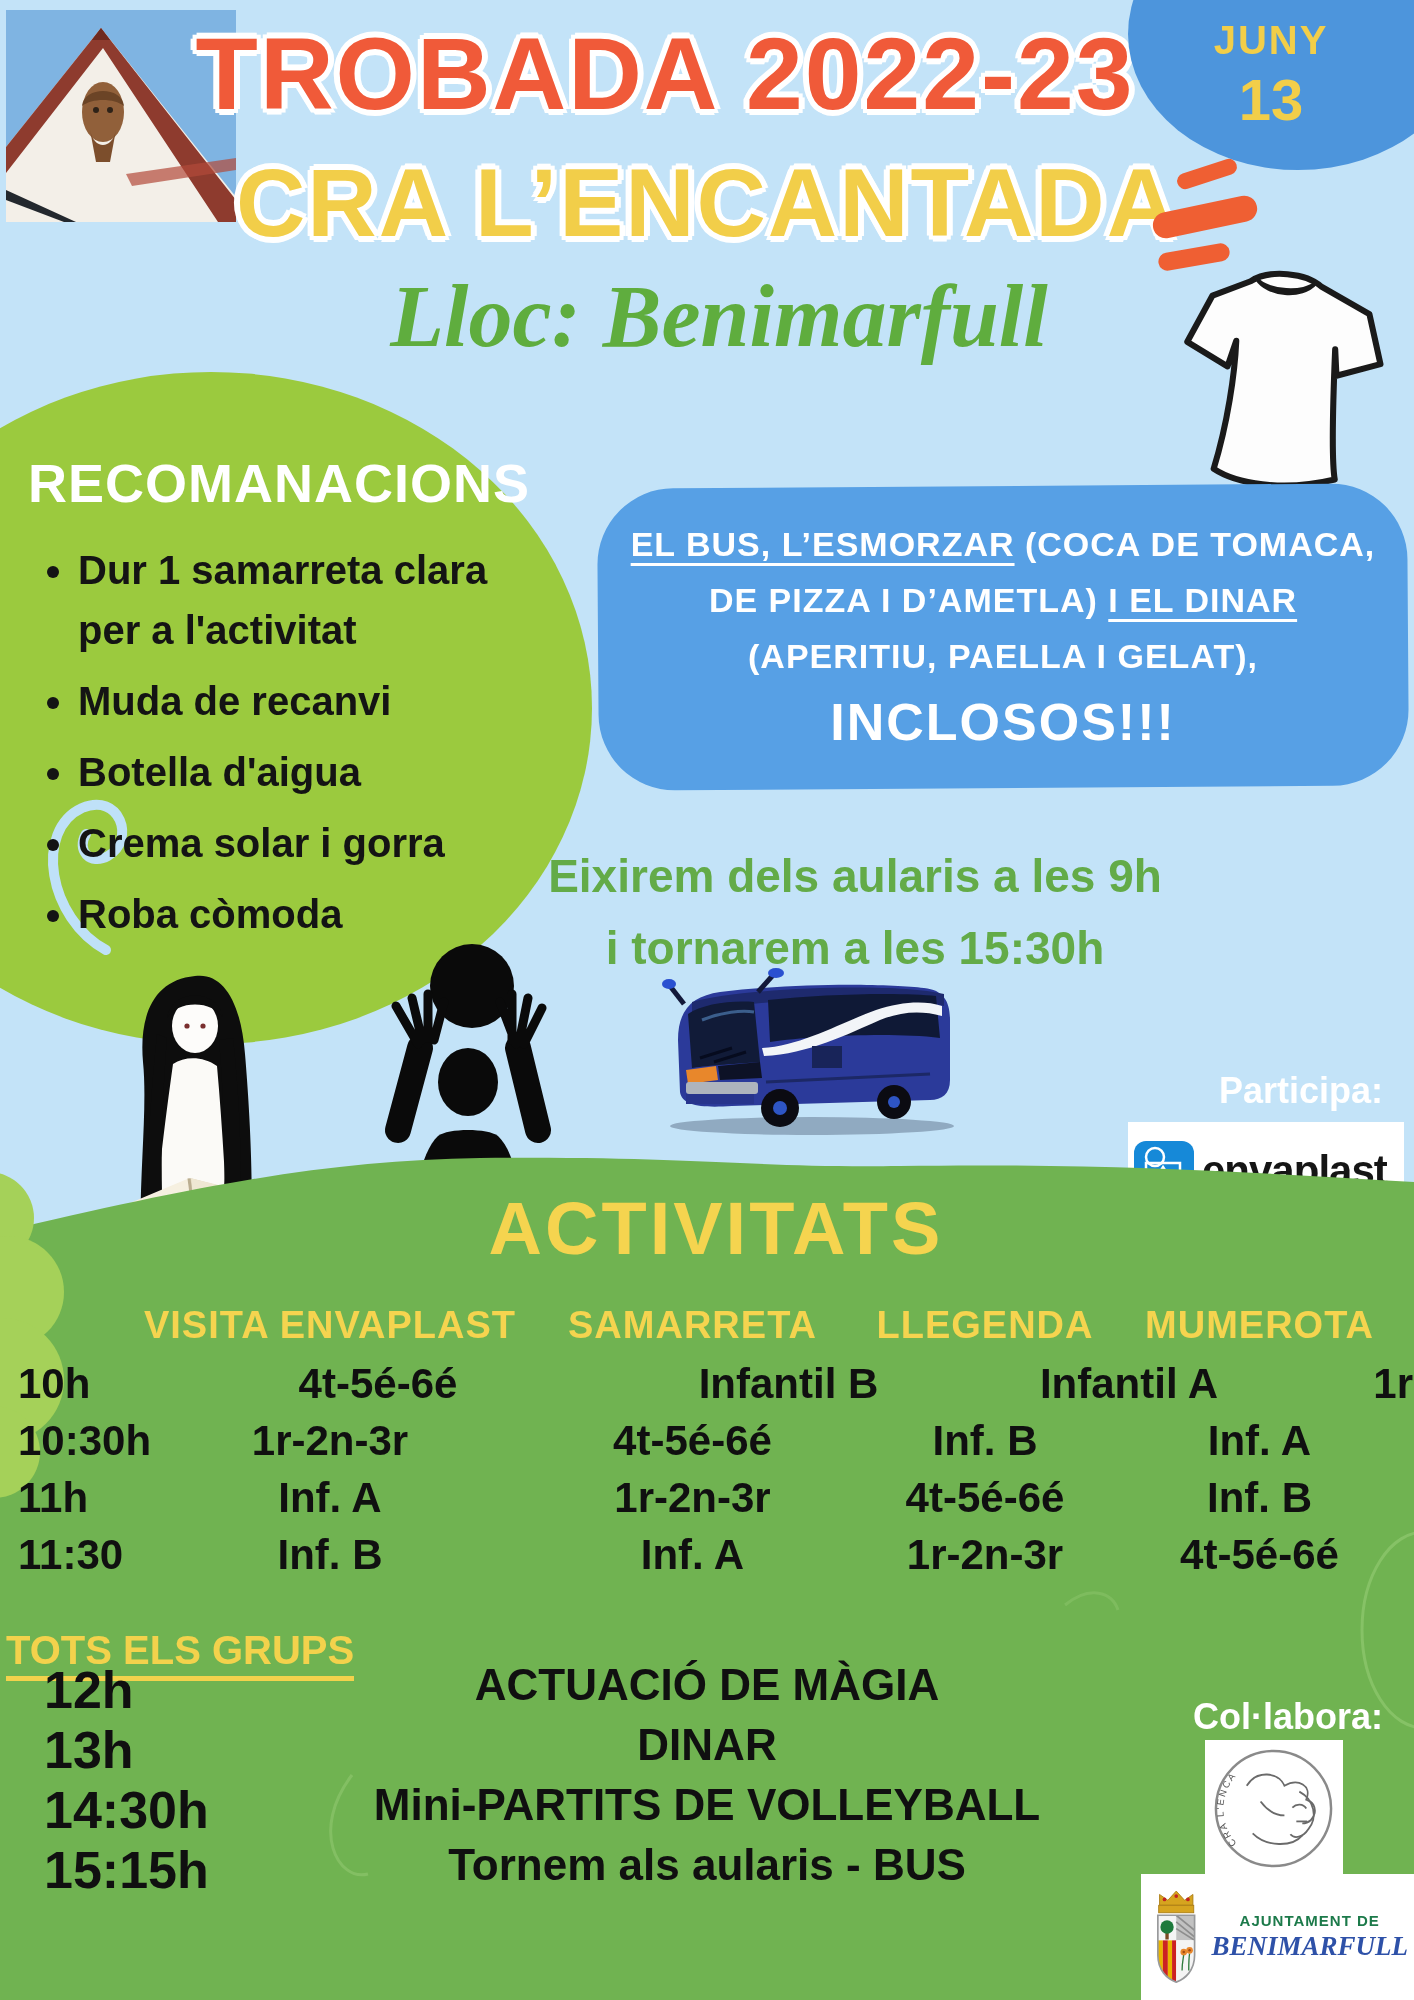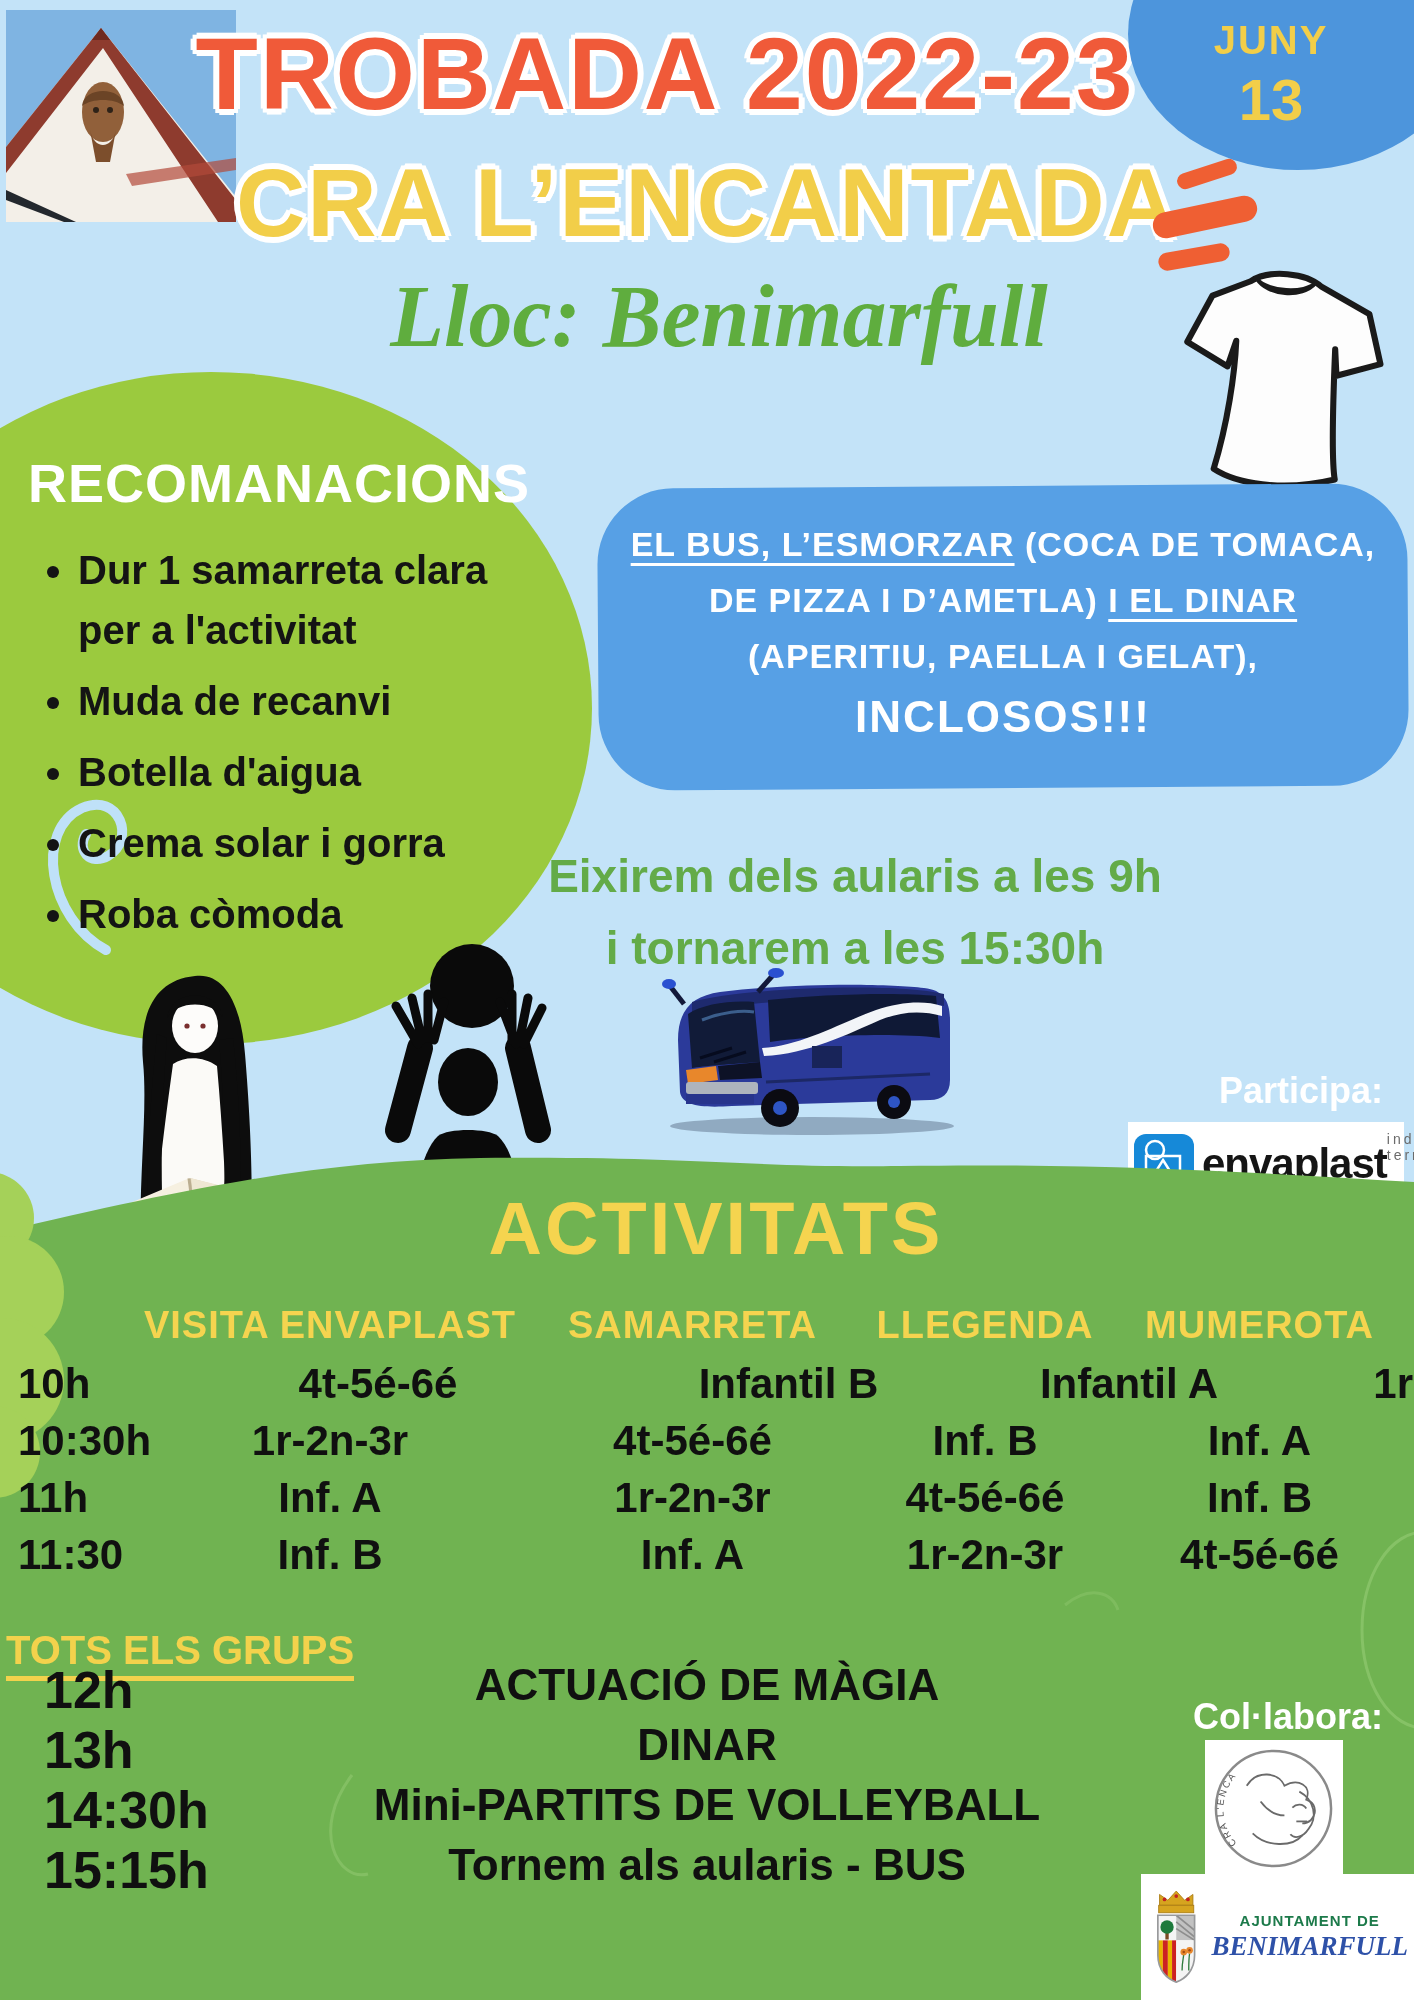--- a/index.html
+++ b/index.html
@@ -49,30 +49,30 @@
     color:#141414; line-height:60px;}
   .reco-list ul{margin:0; padding-left:44px;}
   .reco-list li{margin-bottom:11px;}
   
   .blue-box{left:598px; top:486px; width:810px; height:302px;
     background:#57A0E5; border-radius:76px; transform:rotate(-.4deg);}
   .box-text{left:618px; top:516px; width:770px; text-align:center; color:#fff;
     font-weight:bold; font-size:34px; line-height:56px; letter-spacing:1px;}
   .box-text .u{text-decoration:underline; text-underline-offset:7px; text-decoration-thickness:3px;}
   .box-big{left:618px; top:692px; width:770px; text-align:center; color:#fff;
-    font-weight:bold; font-size:44px; letter-spacing:2px;}
+    font-weight:bold; font-size:52px; letter-spacing:2px;}
   
   .depart{left:350px; top:840px; width:1010px; text-align:center;
     font-size:46px; font-weight:bold; color:#63AB48; line-height:72px;}
   
   .white-label{width:383px; text-align:right; font-size:36px; font-weight:bold; color:#fff;}
   .participa{left:1000px; top:1070px;}
   .collabora{left:1000px; top:1696px;}
   .envaplast{left:1128px; top:1122px; width:276px; height:84px; background:#fff;
-    display:flex; flex-direction:row; padding:8px 6px; box-sizing:border-box;}
+    display:flex; flex-direction:column; padding:19px 6px; box-sizing:border-box;}
   .env-row{display:flex; align-items:center; gap:8px;}
   .env-name{font-size:42px; font-weight:bold; color:#151515; letter-spacing:-1px;}
   .env-sub{font-size:14px; color:#6B6B6B; letter-spacing:3px; margin-top:1px;}
   
   .activitats-title{left:0; top:1186px; width:1414px; text-align:center;
     font-size:74px; font-weight:bold; color:#F5D44F; letter-spacing:3px;padding-left:9px;}
   .grid-row{left:0; width:1248px; display:grid;
     grid-template-columns:140px 380px 345px 240px 309px; align-items:center;}
   .grid-row .c{text-align:center; font-weight:bold;}
   .hdr{top:1304px; font-size:38px; color:#F5D44F; letter-spacing:1px;}

